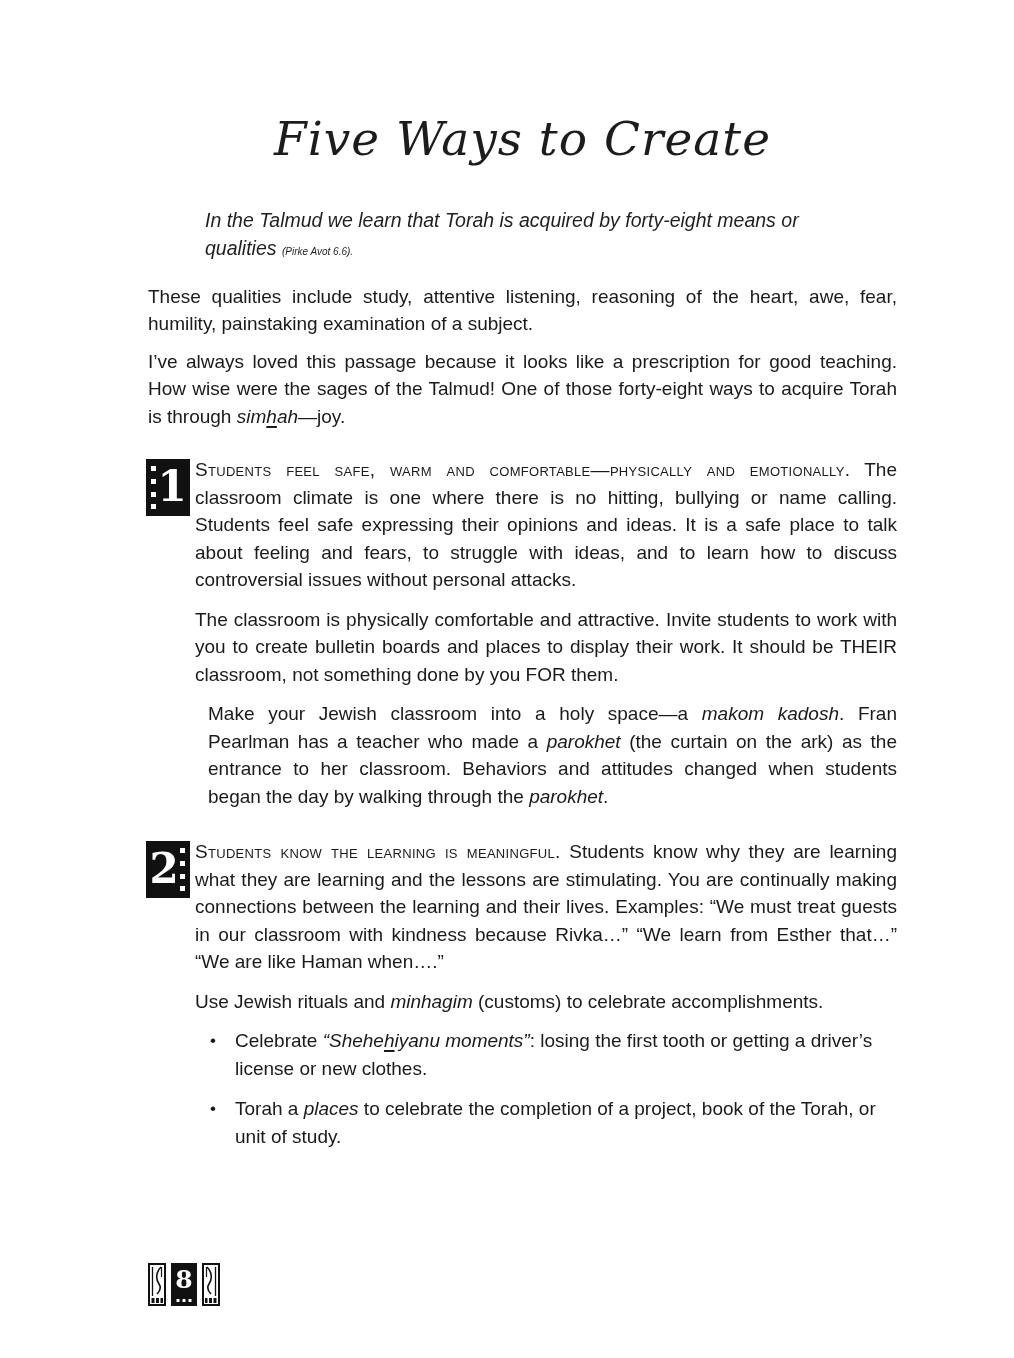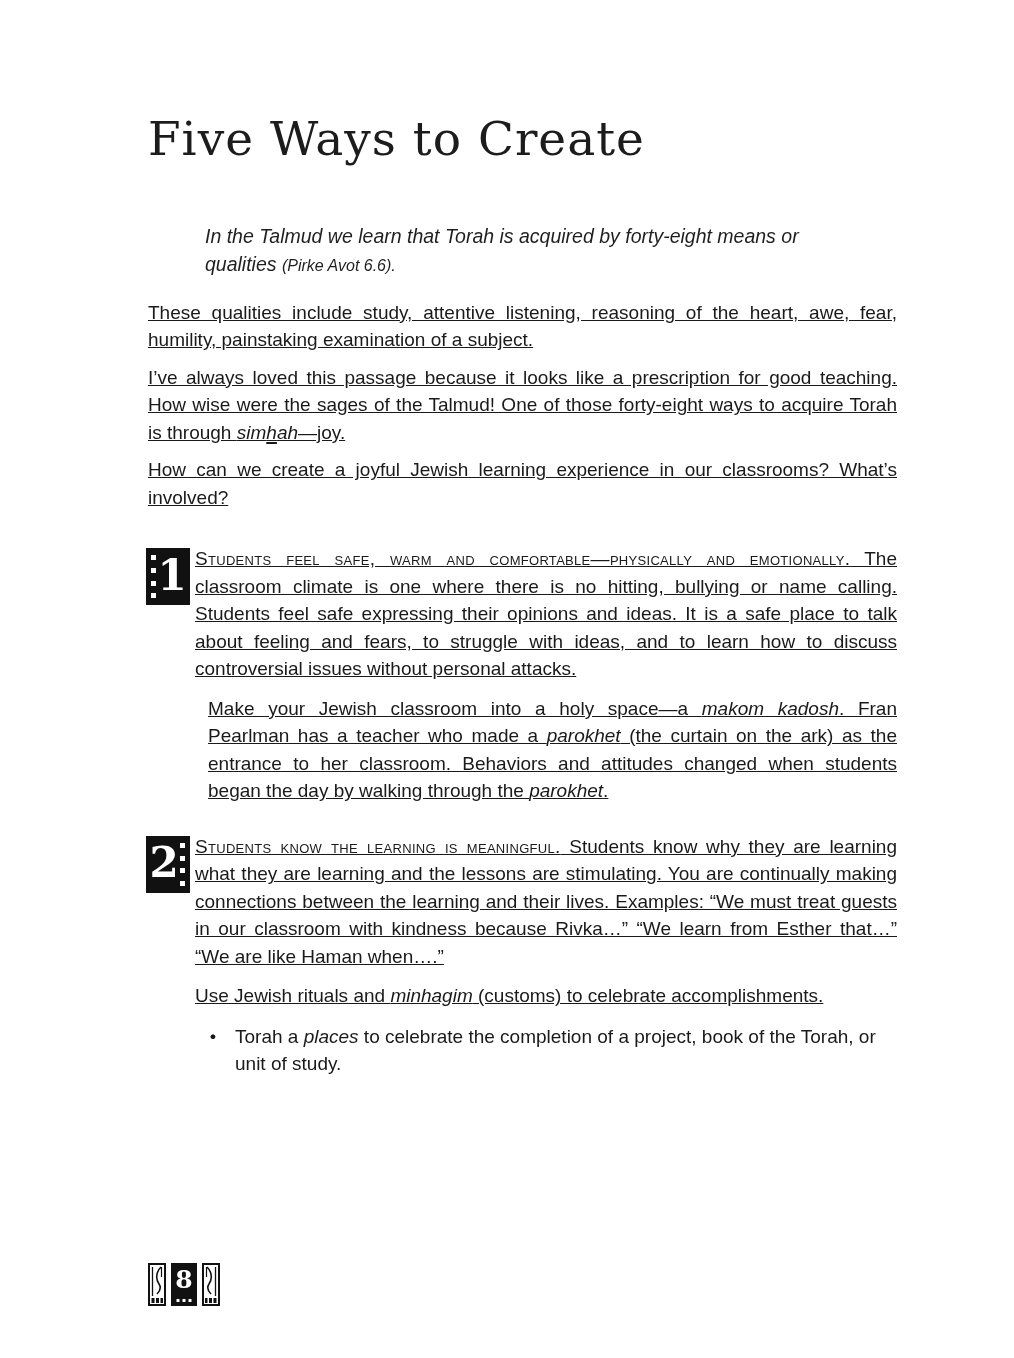--- a/index.html
+++ b/index.html
@@ -13,53 +13,53 @@
   .page {
     width: 1014px;
     min-height: 1358px;
     background: #ffffff;
     padding: 110px 117px 52px 148px;
     display: flex;
     flex-direction: column;
   }
   
   .title {
-    text-align: left;
+    text-align: center;
     font-family: "DejaVu Serif", serif;
+    font-style: italic;
     font-weight: 500;
     font-size: 47px;
     line-height: 1.22;
     color: #1c1c1c;
     letter-spacing: 1px;
-    margin-bottom: 56px;
+    margin-bottom: 40px;
   }
   .title .tline { display: block; }
   
   .quote {
     margin: 0 72px 21px 57px;
     font-size: 19.5px;
     line-height: 1.4;
     color: #1f1f1f;
   }
   
   .body {
     font-size: 19px;
     line-height: 27.5px;
     text-align: justify;
     color: #1a1a1a;
     margin-bottom: 10px;
-    text-decoration: underline;
   }
   .body:last-child { margin-bottom: 0; margin-left: 13px; }
   .intro-last { margin-bottom: 18px; }
   
   .i { font-style: italic; }
   .u { text-decoration: underline; text-underline-offset: 3px; text-decoration-thickness: 1.5px; }
   .sc { font-variant: small-caps; letter-spacing: 0.3px; }
-  .small { font-size: 16px; text-align: center; }
+  .small { font-size: 10px; text-align: center; }
   
   .num-section {
     position: relative;
     margin-left: 47px;
     margin-top: 16px;
   }
   .num-section .body { margin-bottom: 12px; }
   .num-icon {
     position: absolute;
     left: -49px;
@@ -150,51 +150,52 @@
 <div class="page">
 
   <h1 class="title">
     <span class="tline">Five Ways to Create</span>
   </h1>
 
   <div class="quote"><span class="i">In the Talmud we learn that Torah is acquired by forty-eight means or qualities </span><span class="i small">(Pirke Avot 6.6).</span></div>
 
   <p class="body"><span>These qualities include study, attentive listening, reasoning of the heart, awe, fear, humility, painstaking examination of a subject.</span></p>
   <p class="body"><span>I’ve always loved this passage because it looks like a prescription for good teaching. How wise were the sages of the Talmud! One of those forty-eight ways to acquire Torah is through </span><span class="i">sim</span><span class="i u">h</span><span class="i">ah</span><span>—joy.</span></p>
-  <p class="body intro-last"><span>How can we create a joyful Jewish learning experience in our classrooms? What’s involved?</span></p>
 
   <section class="num-section">
     <div class="num-icon dots-left">
       <span class="dotcol">
           <i></i>
           <i></i>
           <i></i>
           <i></i>
         </span>
       <span class="num">1</span>
     </div>
     <p class="body"><span class="sc">Students feel safe, warm and comfortable—physically and emotionally.</span><span> The classroom climate is one where there is no hitting, bullying or name calling. Students feel safe expressing their opinions and ideas. It is a safe place to talk about feeling and fears, to struggle with ideas, and to learn how to discuss controversial issues without personal attacks.</span></p>
+    <p class="body"><span>The classroom is physically comfortable and attractive. Invite students to work with you to create bulletin boards and places to display their work. It should be THEIR classroom, not something done by you FOR them.</span></p>
     <p class="body"><span>Make your Jewish classroom into a holy space—a </span><span class="i">makom kadosh</span><span>. Fran Pearlman has a teacher who made a </span><span class="i">parokhet</span><span> (the curtain on the ark) as the entrance to her classroom. Behaviors and attitudes changed when students began the day by walking through the </span><span class="i">parokhet</span><span>.</span></p>
   </section>
 
   <section class="num-section">
     <div class="num-icon dots-right">
       <span class="dotcol">
           <i></i>
           <i></i>
           <i></i>
           <i></i>
         </span>
       <span class="num">2</span>
     </div>
     <p class="body"><span class="sc">Students know the learning is meaningful.</span><span> Students know why they are learning what they are learning and the lessons are stimulating. You are continually making connections between the learning and their lives. Examples: “We must treat guests in our classroom with kindness because Rivka…” “We learn from Esther that…” “We are like Haman when….”</span></p>
     <p class="body"><span>Use Jewish rituals and </span><span class="i">minhagim</span><span> (customs) to celebrate accomplishments.</span></p>
     <ul class="bullets">
       <li>
         <span class="bullet-glyph">•</span>
+        <span><span>Celebrate </span><span class="i">“Shehe</span><span class="i u">h</span><span class="i">iyanu moments”</span><span>: losing the first tooth or getting a driver’s license or new clothes.</span></span>
       </li>
       <li>
         <span class="bullet-glyph">•</span>
         <span><span>Torah a </span><span class="i">places</span><span> to celebrate the completion of a project, book of the Torah, or unit of study.</span></span>
       </li>
     </ul>
   </section>
 
   <footer class="page-footer">
     <span class="ornament">

